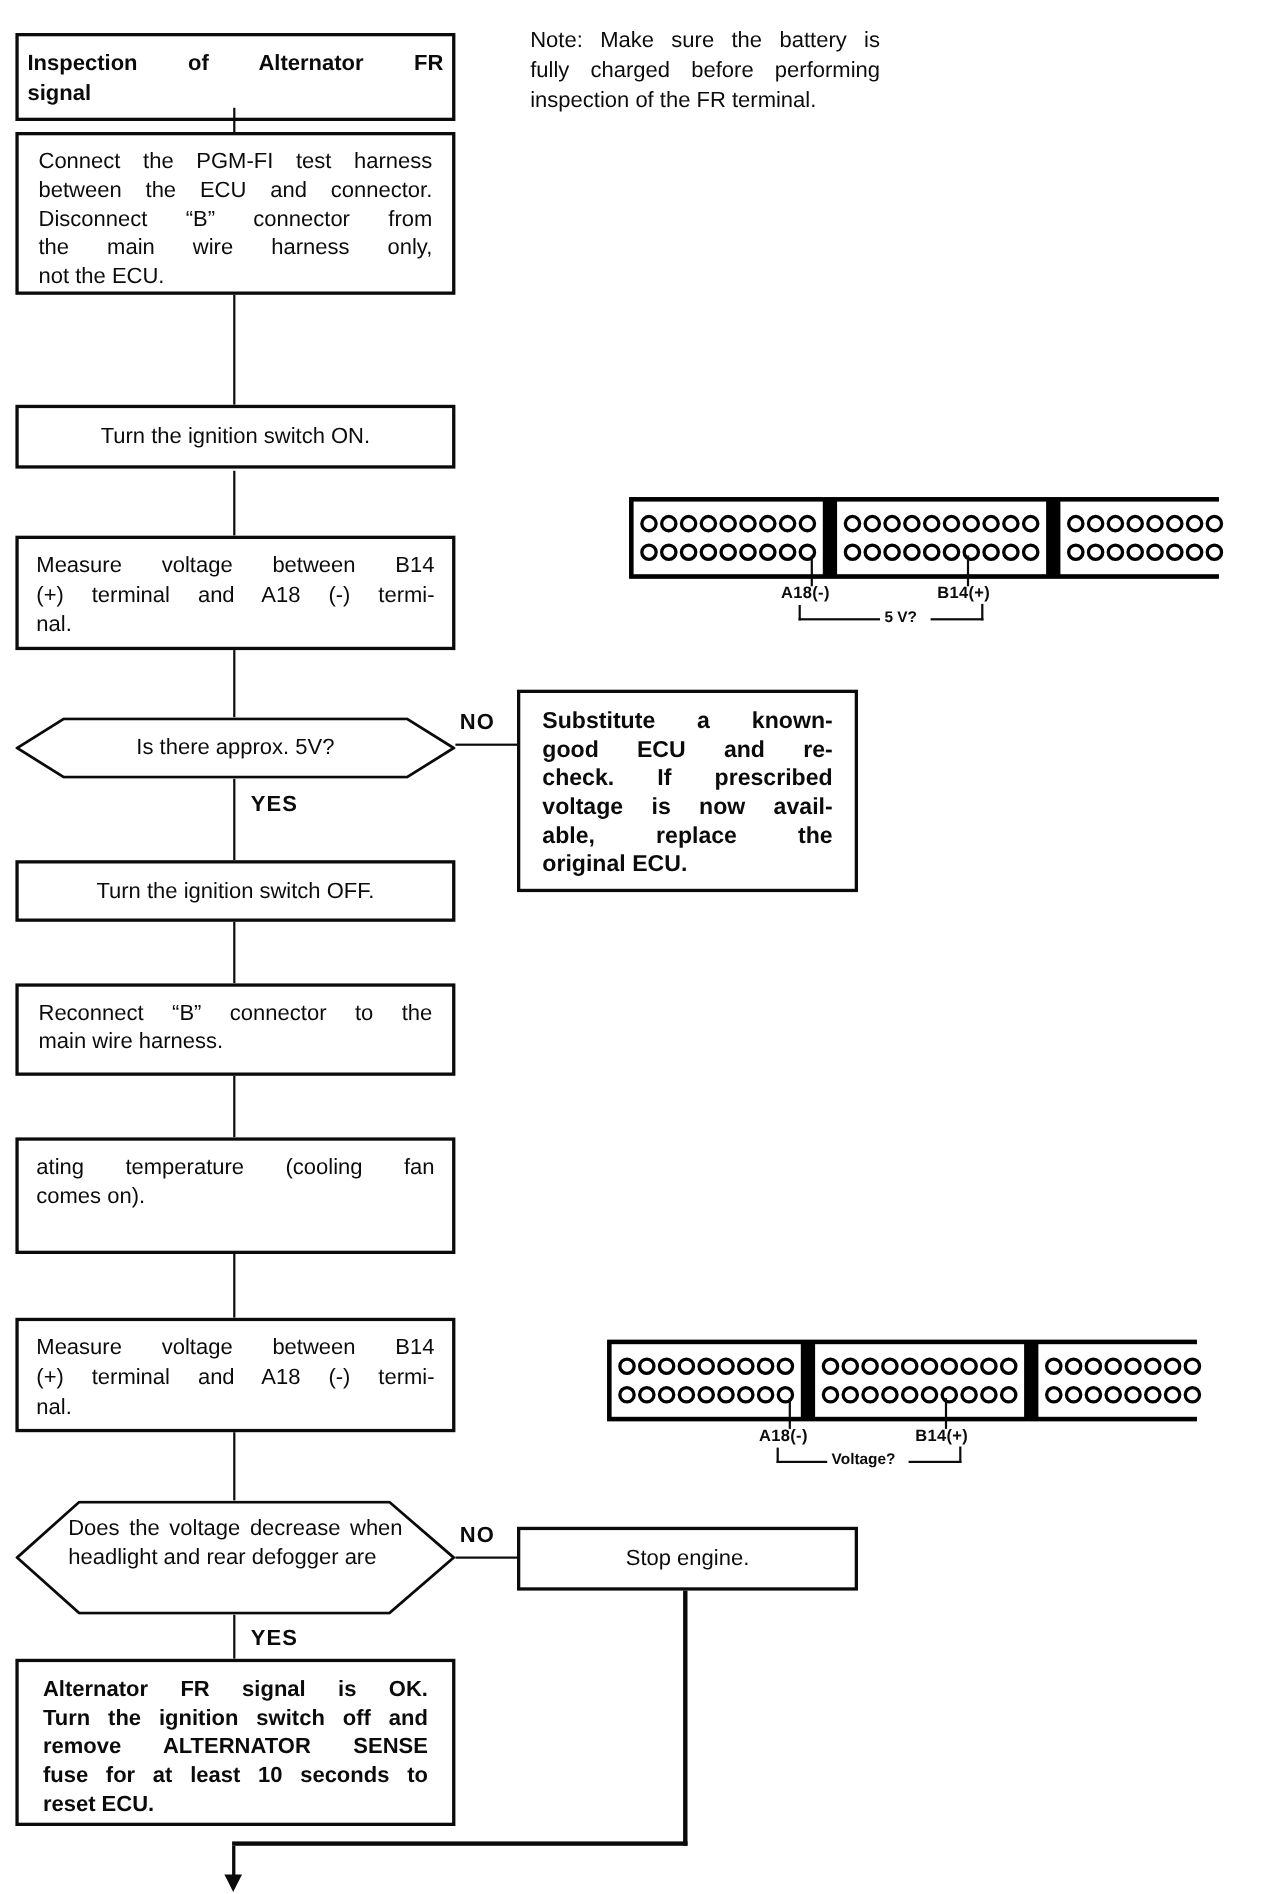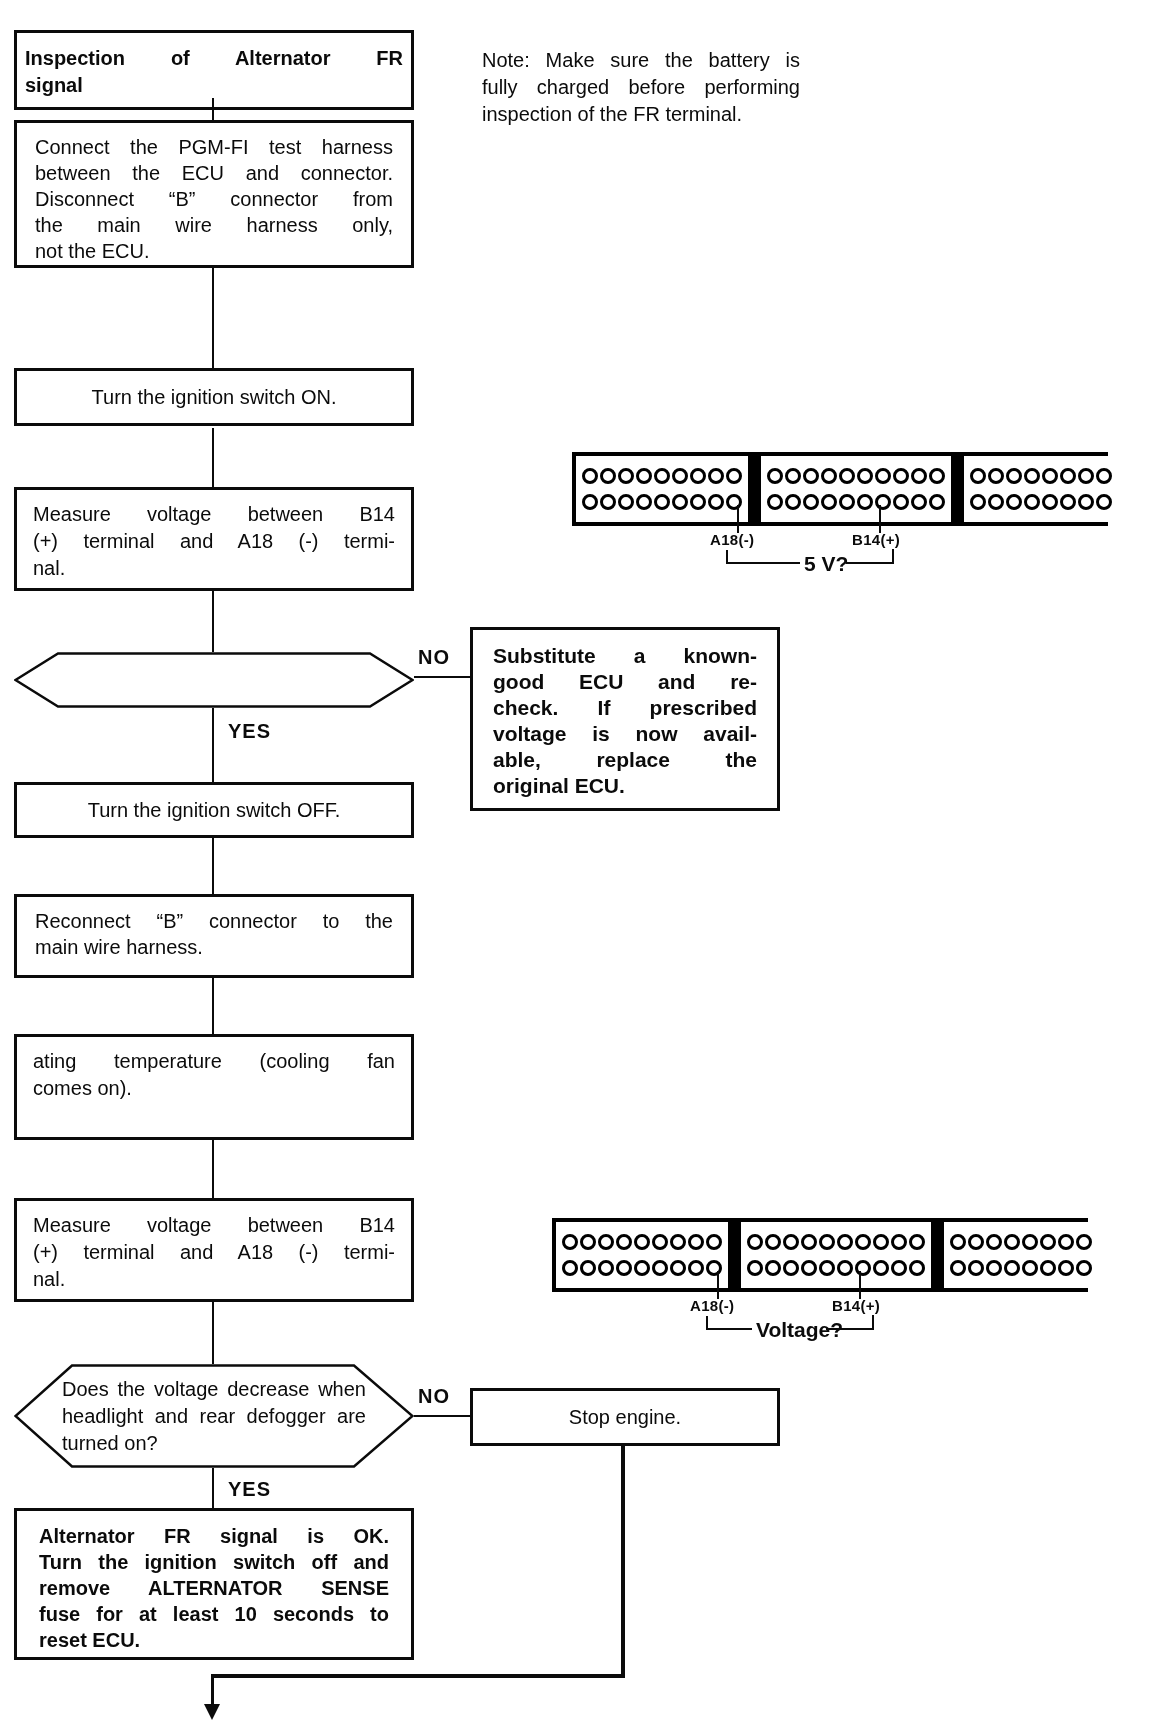--- a/index.html
+++ b/index.html
@@ -27,27 +27,27 @@
   .pingroup {
     background:#fff; display:flex; flex-direction:column;
     justify-content:space-evenly; padding:2px 5px; box-sizing:border-box;
   }
   .pinrow { display:flex; justify-content:space-evenly; align-items:center; }
   .pin {
     width:16px; height:16px; border:3px solid #000; border-radius:50%;
     background:#fff; box-sizing:border-box; flex:0 0 auto; margin:0 1px;
   }
   .pinlabel { position:absolute; font-size:15px; font-weight:700; letter-spacing:0.3px; }
-  .measlabel { position:absolute; font-size:21px; font-weight:700; }
+  .measlabel { position:absolute; font-size:14px; font-weight:700; }
   .arrowhead {
     position:absolute; width:0; height:0;
     border-left:8px solid transparent; border-right:8px solid transparent;
     border-top:16px solid #0b0b0b;
   }
-  .notetext { position:absolute; font-size:20px; line-height:27px;margin-top:23px; }
+  .notetext { position:absolute; font-size:20px; line-height:27px; }
 </style>
 </head>
 <body>
 
 <div class="page">
 
   <div class="notetext jlines" style="left:482px; top:24px; width:318px;">
       <div>Note: Make sure the battery is</div>
       <div>fully charged before performing</div>
       <div>inspection of the FR terminal.</div>
@@ -79,20 +79,21 @@
       <div>(+) terminal and A18 (-) termi-</div>
       <div>nal.</div>
     </div>
 
   <div class="vline" style="left:212px; top:591px; width:2px; height:61px;"></div>
 
   <div class="hexwrap" style="left:14px; top:652px; width:400px; height:56px;">
     <svg width="400" height="56">
       <polygon points="44,1.5 356,1.5 398.5,28 356,54.5 44,54.5 1.5,28" fill="#ffffff" stroke="#0b0b0b" stroke-width="2.5"></polygon>
     </svg>
+    <div class="hextext" style="left:0; top:14px; width:400px; text-align:center;">Is there approx. 5V?</div>
   </div>
 
   <div class="hline" style="left:414px; top:676px; width:56px; height:2px;"></div>
   <div class="flowlabel" style="left:418px; top:646px;">NO</div>
   <div class="flowlabel" style="left:228px; top:720px;">YES</div>
 
   <div class="box bold jlines" style="left:470px; top:585px; width:310px; height:184px; padding:13px 20px; font-size:21px;margin-top:42px;">
       <div>Substitute a known-</div>
       <div>good ECU and re-</div>
       <div>check. If prescribed</div>
@@ -129,21 +130,20 @@
 
   <div class="vline" style="left:212px; top:1302px; width:2px; height:62px;"></div>
 
   <div class="hexwrap" style="left:14px; top:1364px; width:400px; height:104px;">
     <svg width="400" height="104">
       <polygon points="58,1.5 340,1.5 398.5,52 340,102.5 58,102.5 1.5,52" fill="#ffffff" stroke="#0b0b0b" stroke-width="2.5"></polygon>
     </svg>
     <div class="hextext jlines" style="left:48px; top:12px; width:304px;">
         <div>Does the voltage decrease when</div>
         <div>headlight and rear defogger are</div>
-        <div>turned on?</div>
       </div>
   </div>
 
   <div class="hline" style="left:414px; top:1415px; width:56px; height:2px;"></div>
   <div class="flowlabel" style="left:418px; top:1385px;">NO</div>
   <div class="flowlabel" style="left:228px; top:1478px;">YES</div>
 
   <div class="box cbox" style="left:470px; top:1388px; width:310px; height:58px;">Stop engine.</div>
 
   <div class="vline" style="left:212px; top:1468px; width:2px; height:40px;"></div>

